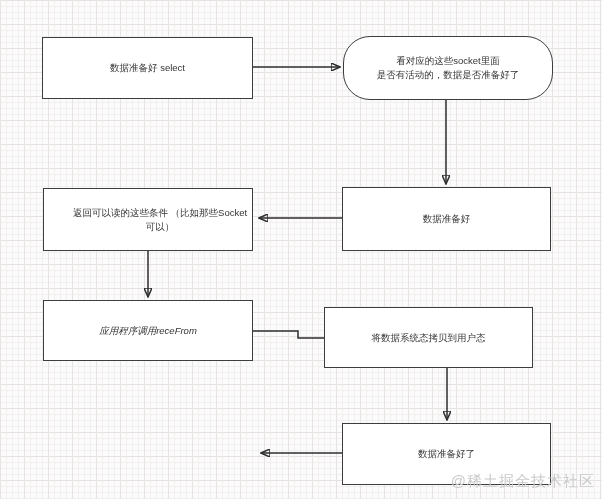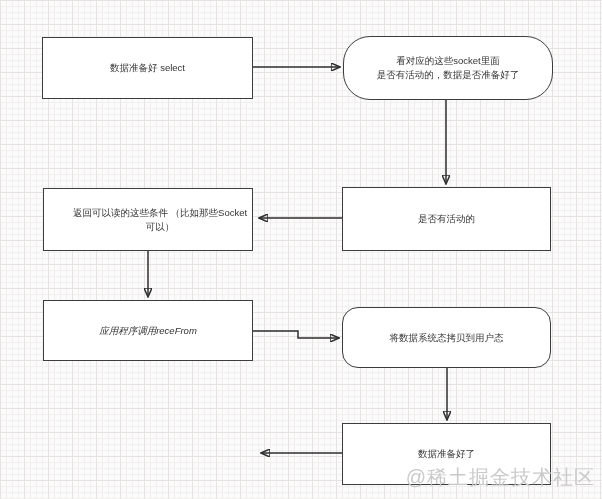--- a/index.html
+++ b/index.html
@@ -44,28 +44,28 @@
     line-height: 1.45;
     color: #333333;
     white-space: pre-line;
     padding: 2px 4px;
   }
   #node-1 { left: 42px;  top: 37px;  width: 211px; height: 62px; }
   #node-2 { left: 343px; top: 36px;  width: 210px; height: 64px; border-radius: 27px; }
   #node-3 { left: 43px;  top: 188px; width: 210px; height: 63px; padding-left: 28px; }
   #node-4 { left: 342px; top: 187px; width: 209px; height: 64px; }
   #node-5 { left: 43px;  top: 300px; width: 210px; height: 61px; font-style: italic; }
-  #node-6 { left: 342px; top: 307px; width: 209px; height: 61px; border-radius: 16px; }
+  #node-6 { left: 324px; top: 307px; width: 209px; height: 61px; }
   #node-7 { left: 48px;  top: 423px; width: 209px; height: 63px; }
   #node-8 { left: 342px; top: 423px; width: 209px; height: 62px; }
   .watermark {
     position: absolute;
     right: 7px;
     bottom: 8px;
-    font-size: 20px;
+    font-size: 15px;
     color: #c9c9c9;
     letter-spacing: 1px;
     user-select: none;
   }
 </style>
 </head>
 <body>
 
 <div class="canvas">
 
@@ -88,20 +88,20 @@
 
     <line x1="447" y1="368" x2="447" y2="419" marker-end="url(#arrow)"></line>
 
     <line x1="342" y1="453" x2="262" y2="453" marker-end="url(#arrow)"></line>
   </svg>
 
   <div class="node" id="node-1">数据准备好 select</div>
   <div class="node" id="node-2">看对应的这些socket里面
 是否有活动的，数据是否准备好了</div>
   <div class="node" id="node-3">返回可以读的这些条件 （比如那些Socket可以）</div>
-  <div class="node" id="node-4">是否有活动的</div>
+  <div class="node" id="node-4">数据准备好</div>
   <div class="node" id="node-5">应用程序调用receFrom</div>
   <div class="node" id="node-6">将数据系统态拷贝到用户态</div>
   <div class="node" id="node-8">数据准备好了</div>
 
   <div class="watermark">@稀土掘金技术社区</div>
 
 </div>
 
 </body></html>

